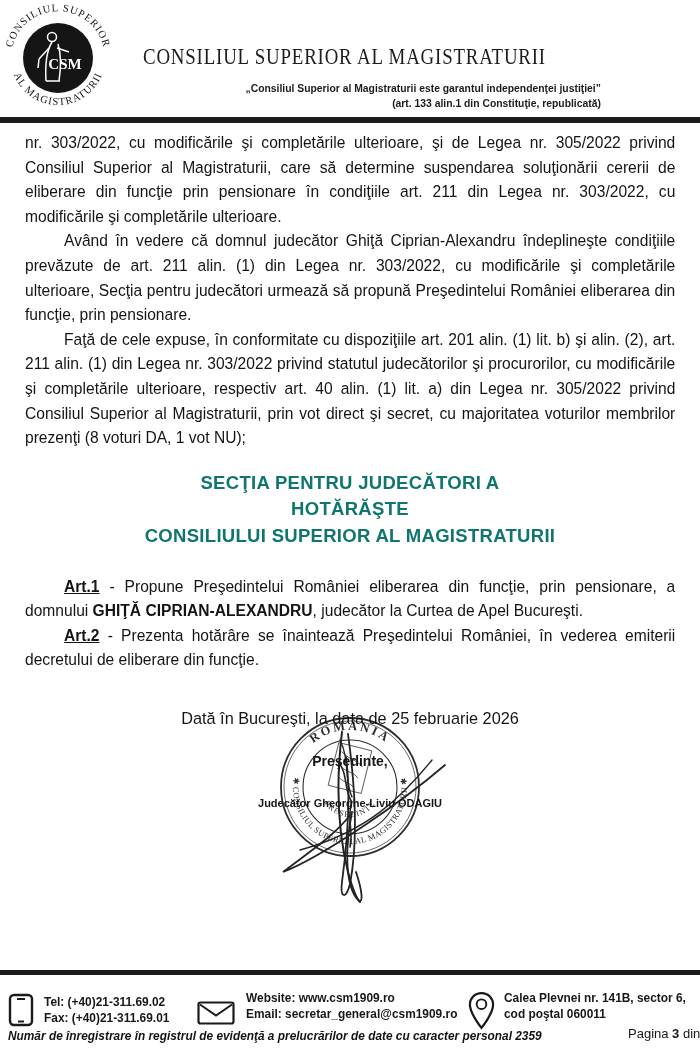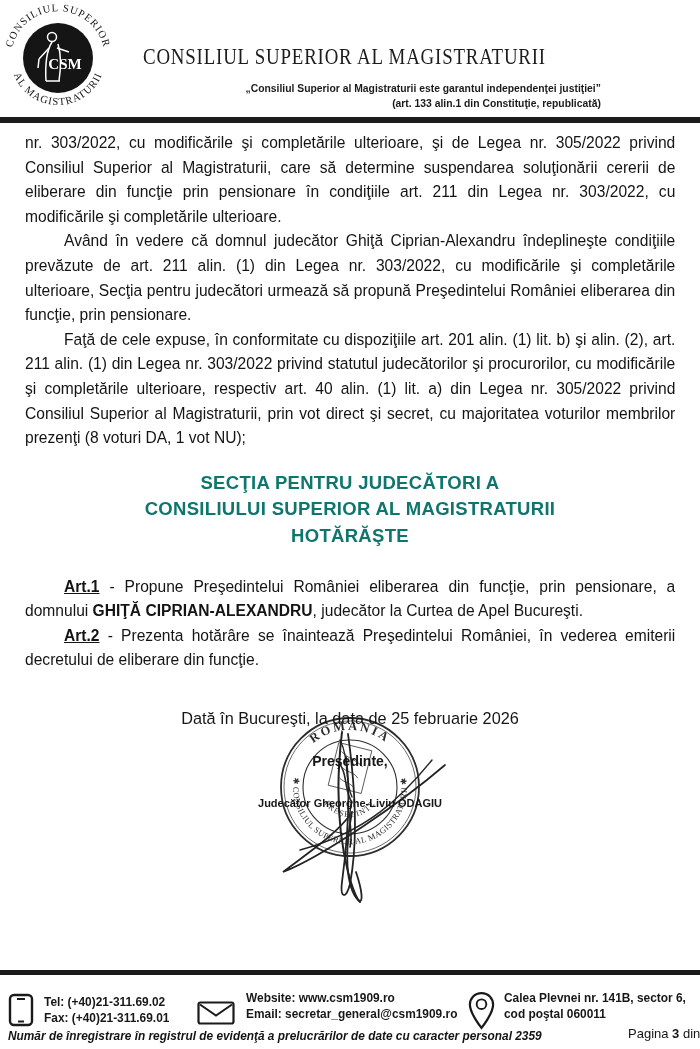--- a/index.html
+++ b/index.html
@@ -98,22 +98,22 @@
   <div class="rule-top"></div>
 
   <div class="bodytext">
     <p>nr. 303/2022, cu modificările şi completările ulterioare, şi de Legea nr. 305/2022 privind Consiliul Superior al Magistraturii, care să determine suspendarea soluţionării cererii de eliberare din funcţie prin pensionare în condiţiile art. 211 din Legea nr. 303/2022, cu modificările şi completările ulterioare.</p>
     <p class="indent">Având în vedere că domnul judecător Ghiţă Ciprian-Alexandru îndeplineşte condiţiile prevăzute de art. 211 alin. (1) din Legea nr. 303/2022, cu modificările şi completările ulterioare, Secţia pentru judecători urmează să propună Preşedintelui României eliberarea din funcţie, prin pensionare.</p>
     <p class="indent">Faţă de cele expuse, în conformitate cu dispoziţiile art. 201 alin. (1) lit. b) şi alin. (2), art. 211 alin. (1) din Legea nr. 303/2022 privind statutul judecătorilor şi procurorilor, cu modificările şi completările ulterioare, respectiv art. 40 alin. (1) lit. a) din Legea nr. 305/2022 privind Consiliul Superior al Magistraturii, prin vot direct şi secret, cu majoritatea voturilor membrilor prezenţi (8 voturi DA, 1 vot NU);</p>
   </div>
 
   <div class="heading">
     <div>SECŢIA PENTRU JUDECĂTORI A</div>
+    <div>HOTĂRĂŞTE</div>
     <div>CONSILIULUI SUPERIOR AL MAGISTRATURII</div>
-    <div>HOTĂRĂŞTE</div>
   </div>
 
   <div class="articles">
     <p><span class="art-label">Art.1</span><span> - Propune Preşedintelui României eliberarea din funcţie, prin pensionare, a domnului </span><span class="bold">GHIŢĂ CIPRIAN-ALEXANDRU</span><span>, judecător la Curtea de Apel Bucureşti.</span></p>
     <p><span class="art-label">Art.2</span><span> - Prezenta hotărâre se înaintează Preşedintelui României, în vederea emiterii decretului de eliberare din funcţie.</span></p>
   </div>
 
   <div class="dateline">Dată în Bucureşti, la data de 25 februarie 2026</div>
   <div class="role">Preşedinte,</div>
   <div class="sig-name">Judecător Gheorghe-Liviu ODAGIU</div>

